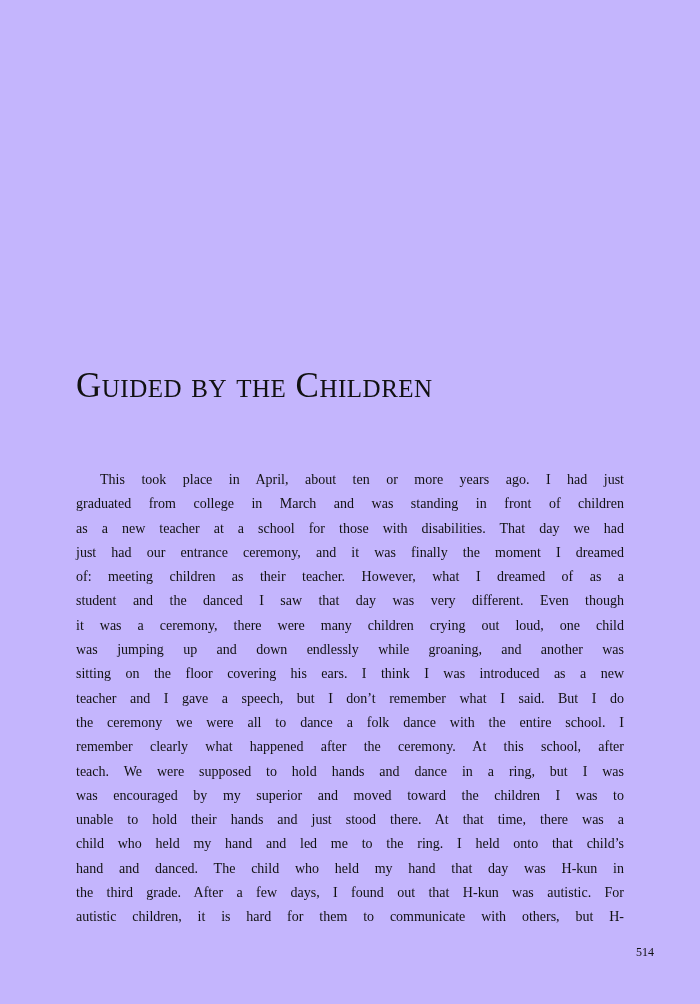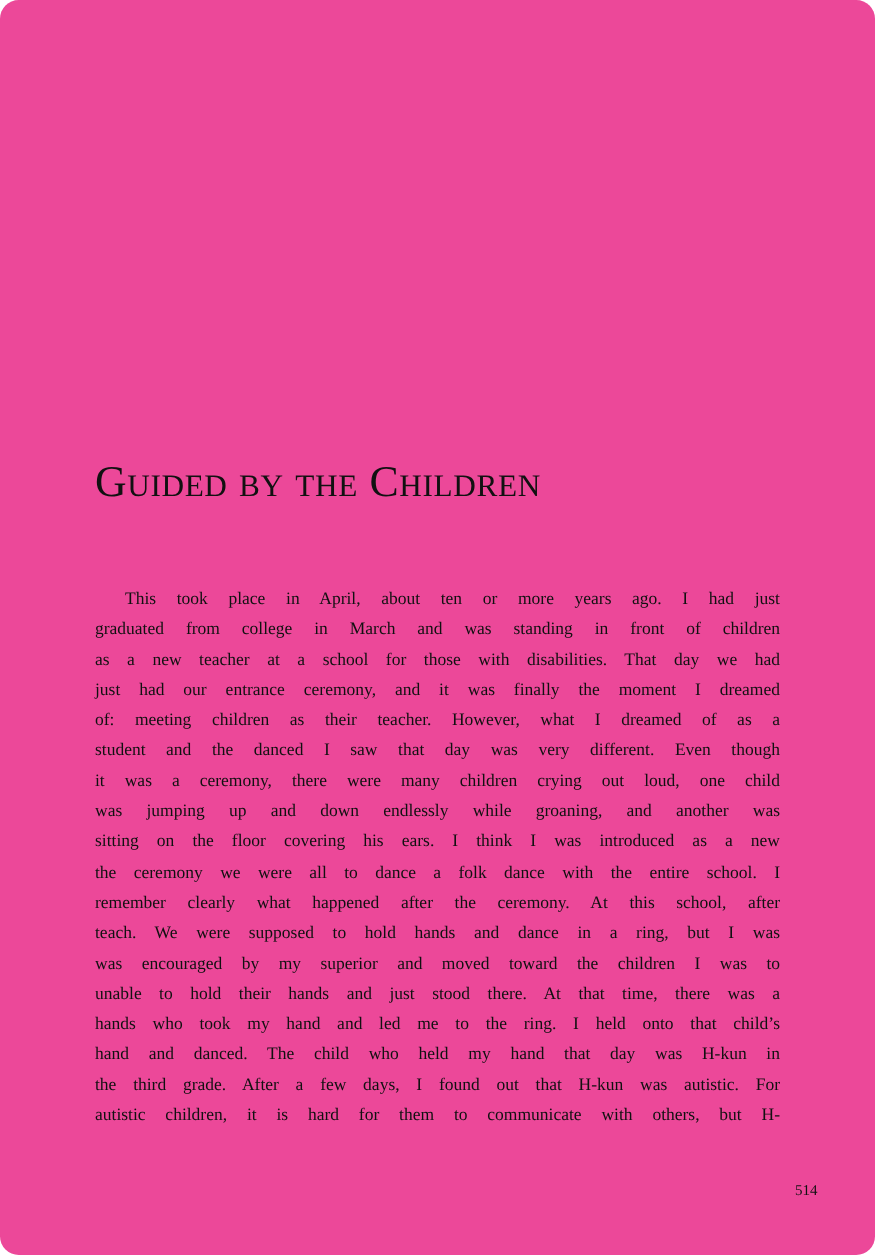--- a/index.html
+++ b/index.html
@@ -1,17 +1,17 @@
 <!DOCTYPE html>
 <html><head>
   <meta charset="utf-8">
   <style>
     html, body { margin: 0; padding: 0; background: #ffffff; }
     body { width: 700px; height: 1004px; position: relative; overflow: hidden; color: #111111; }
-    .page { position: absolute; left: 0; top: 0; width: 700px; height: 1004px; background: #ec4899; border-radius: 15px; }
+    .page { position: absolute; left: 0; top: 0; width: 700px; height: 1004px; background: #c4b5fd; }
     .title {
       position: absolute; left: 76px; top: 366px; width: 560px;
       font-family: "Liberation Serif", "DejaVu Serif", serif;
       font-size: 35px; line-height: 40px; font-variant: small-caps; letter-spacing: 0.5px;
       margin: 0; font-weight: normal; color: #111;
     }
     .subtitle {
       position: absolute; left: 76px; top: 406px; width: 560px;
       font-family: "Liberation Serif", "DejaVu Serif", serif;
       font-size: 24px; line-height: 30px; margin: 0; font-weight: normal; color: #111;
@@ -36,24 +36,25 @@
   <div class="body">
     <span class="line first">This took place in April, about ten or more years ago. I had just</span>
     <span class="line">graduated from college in March and was standing in front of children</span>
     <span class="line">as a new teacher at a school for those with disabilities. That day we had</span>
     <span class="line">just had our entrance ceremony, and it was finally the moment I dreamed</span>
     <span class="line">of: meeting children as their teacher. However, what I dreamed of as a</span>
     <span class="line">student and the danced I saw that day was very different. Even though</span>
     <span class="line">it was a ceremony, there were many children crying out loud, one child</span>
     <span class="line">was jumping up and down endlessly while groaning, and another was</span>
     <span class="line">sitting on the floor covering his ears. I think I was introduced as a new</span>
+    <span class="line">teacher and I gave a speech, but I don’t remember what I said. But I do</span>
     <span class="line">the ceremony we were all to dance a folk dance with the entire school. I</span>
     <span class="line">remember clearly what happened after the ceremony. At this school, after</span>
     <span class="line">teach. We were supposed to hold hands and dance in a ring, but I was</span>
     <span class="line">was encouraged by my superior and moved toward the children I was to</span>
     <span class="line">unable to hold their hands and just stood there. At that time, there was a</span>
-    <span class="line">hands who took my hand and led me to the ring. I held onto that child’s</span>
+    <span class="line">child who held my hand and led me to the ring. I held onto that child’s</span>
     <span class="line">hand and danced. The child who held my hand that day was H-kun in</span>
     <span class="line">the third grade. After a few days, I found out that H-kun was autistic. For</span>
     <span class="line">autistic children, it is hard for them to communicate with others, but H-</span>
   </div>
   <div class="page-number">514</div>
 </div>
 
 </body></html>

